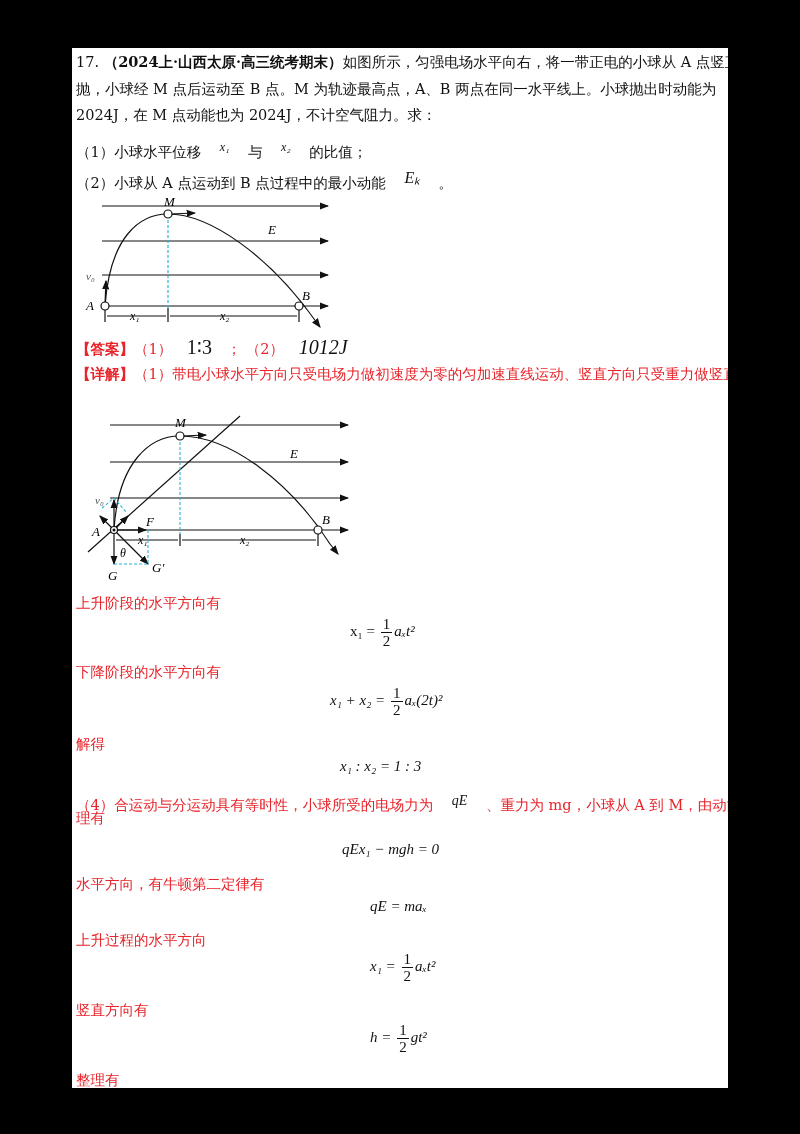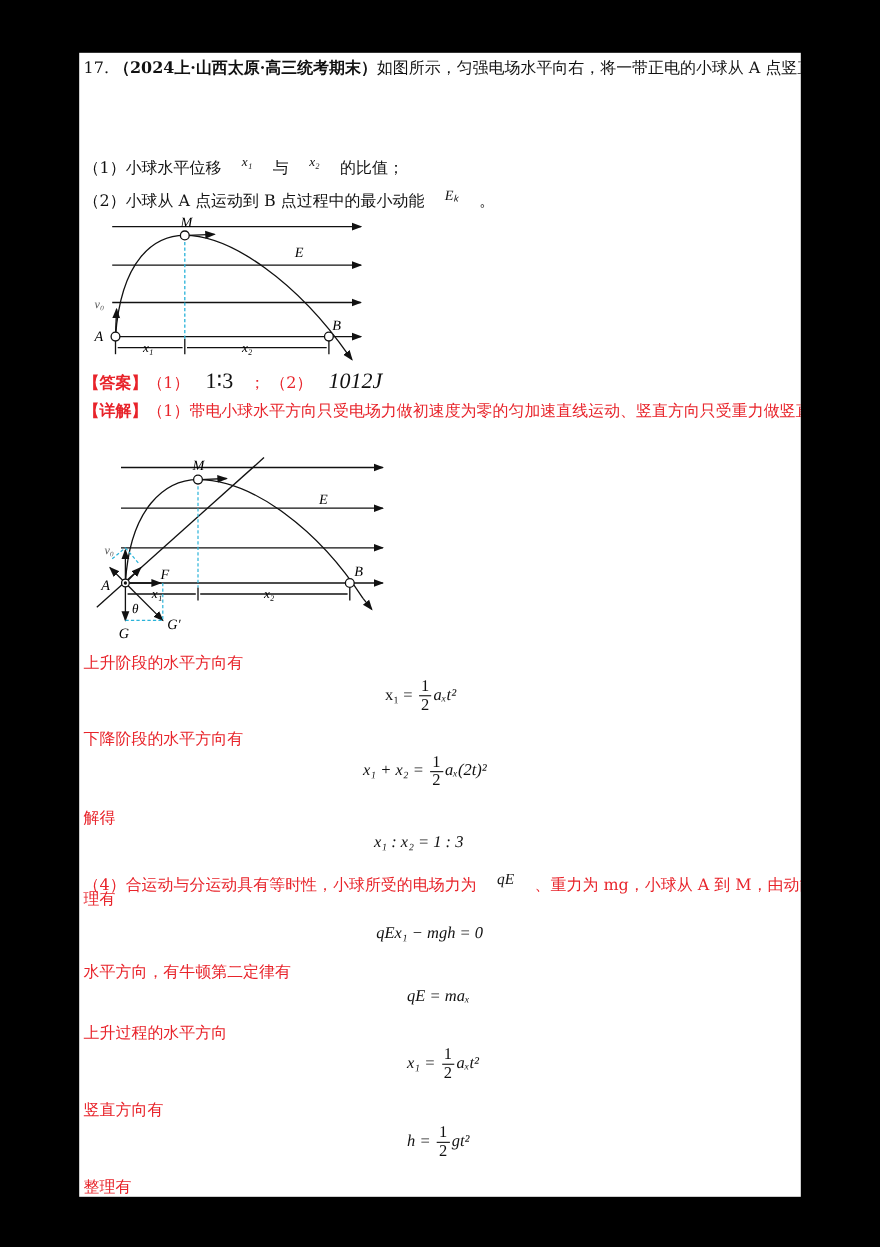--- a/index.html
+++ b/index.html
@@ -18,31 +18,33 @@
   </style>
 </head>
 <body>
 
 <div class="page">
 
   <div class="line" style="top:4px;">
     <span>17.</span>
     <span class="bold">（2024上·山西太原·高三统考期末）</span><span>如图所示，匀强电场水平向右，将一带正电的小球从 A 点竖直上</span>
   </div>
+  <div class="line" style="top:31px;">抛，小球经 M 点后运动至 B 点。M 为轨迹最高点，A、B 两点在同一水平线上。小球抛出时动能为</div>
+  <div class="line" style="top:57px;">2024J，在 M 点动能也为 2024J，不计空气阻力。求：</div>
 
   <div class="line" style="top:89px;">
     <span>（1）小球水平位移</span>
     <span class="it" style="margin:0 14px;font-size:12px;vertical-align:6px;">x₁</span>
     <span>与</span>
     <span class="it" style="margin:0 14px;font-size:12px;vertical-align:6px;">x₂</span>
     <span>的比值；</span>
   </div>
   <div class="line" style="top:120px;">
     <span>（2）小球从 A 点运动到 B 点过程中的最小动能</span>
-    <span class="it" style="margin:0 14px;font-size:13px;vertical-align:5px;">Eₖ</span>
+    <span class="it" style="margin:0 14px;font-size:16px;vertical-align:5px;">Eₖ</span>
     <span>。</span>
   </div>
 
   <svg style="position:absolute;left:8px;top:148px;" width="260" height="134" viewBox="0 0 260 134">
     <defs>
       <marker id="ah" markerWidth="8" markerHeight="8" refX="7" refY="4" orient="auto">
           <path d="M0,1 L8,4 L0,7 z" fill="#111"></path>
         </marker>
     </defs>
     <g stroke="#111" stroke-width="1.2" fill="none">

